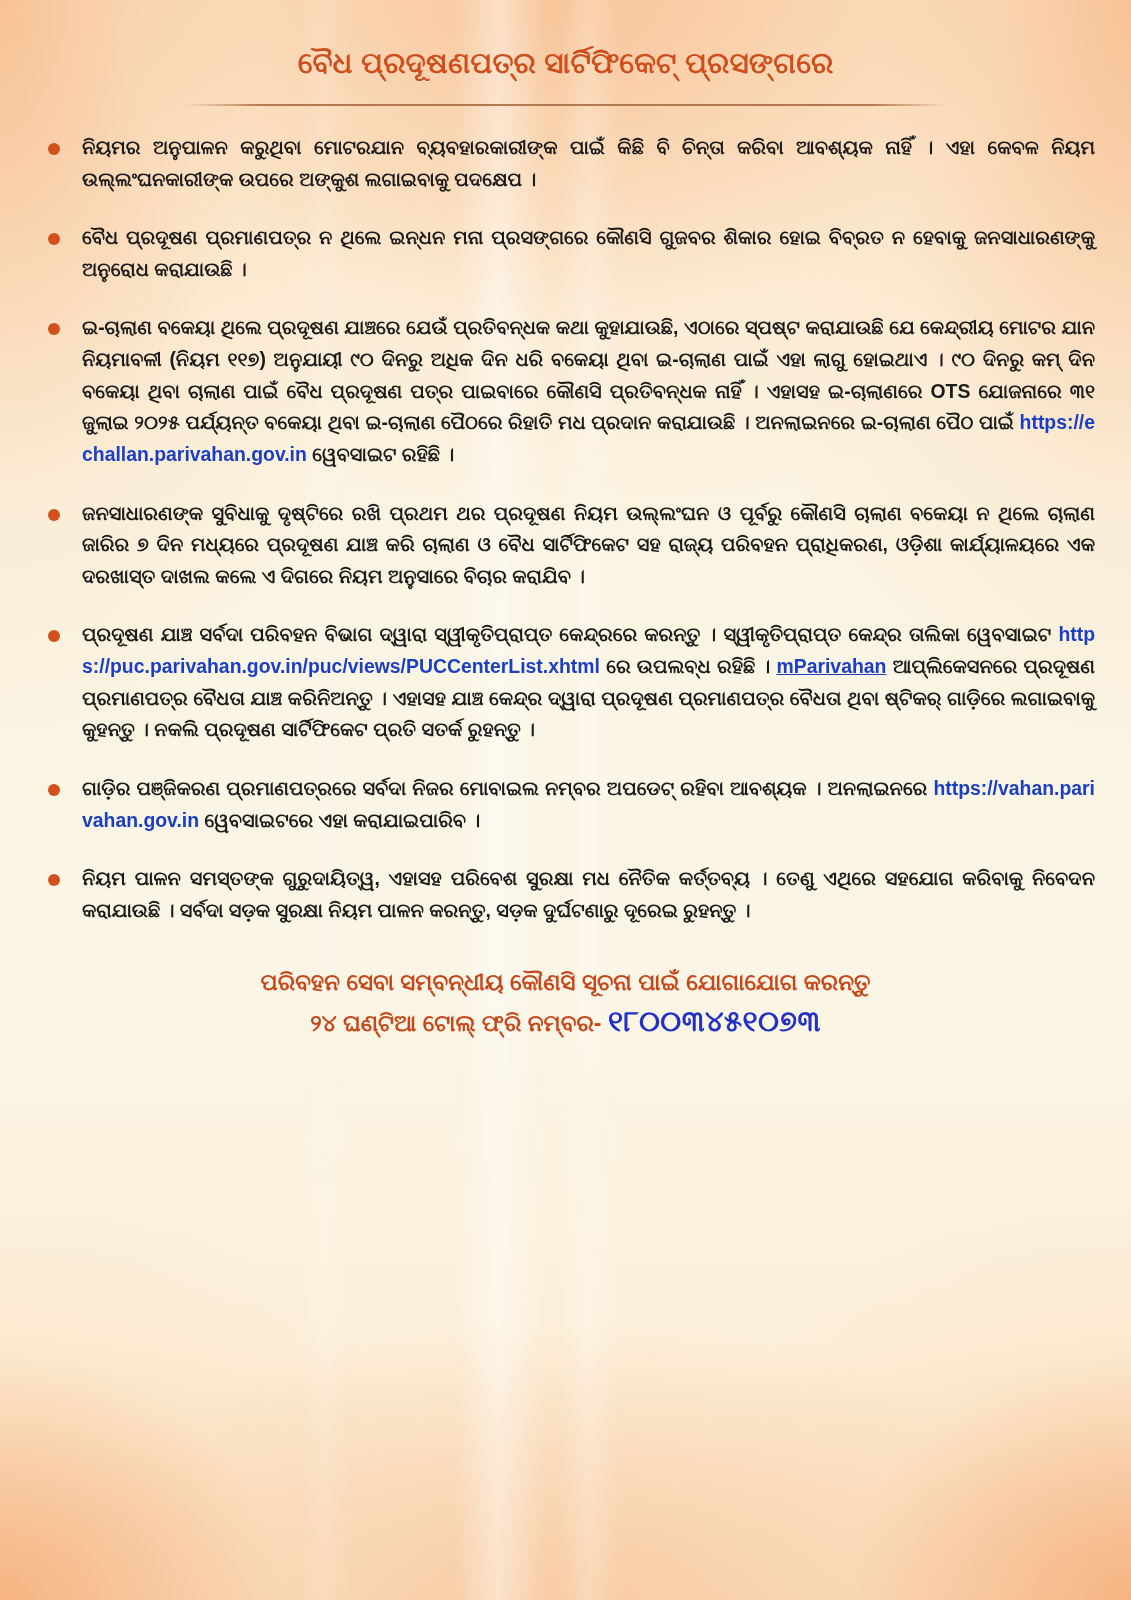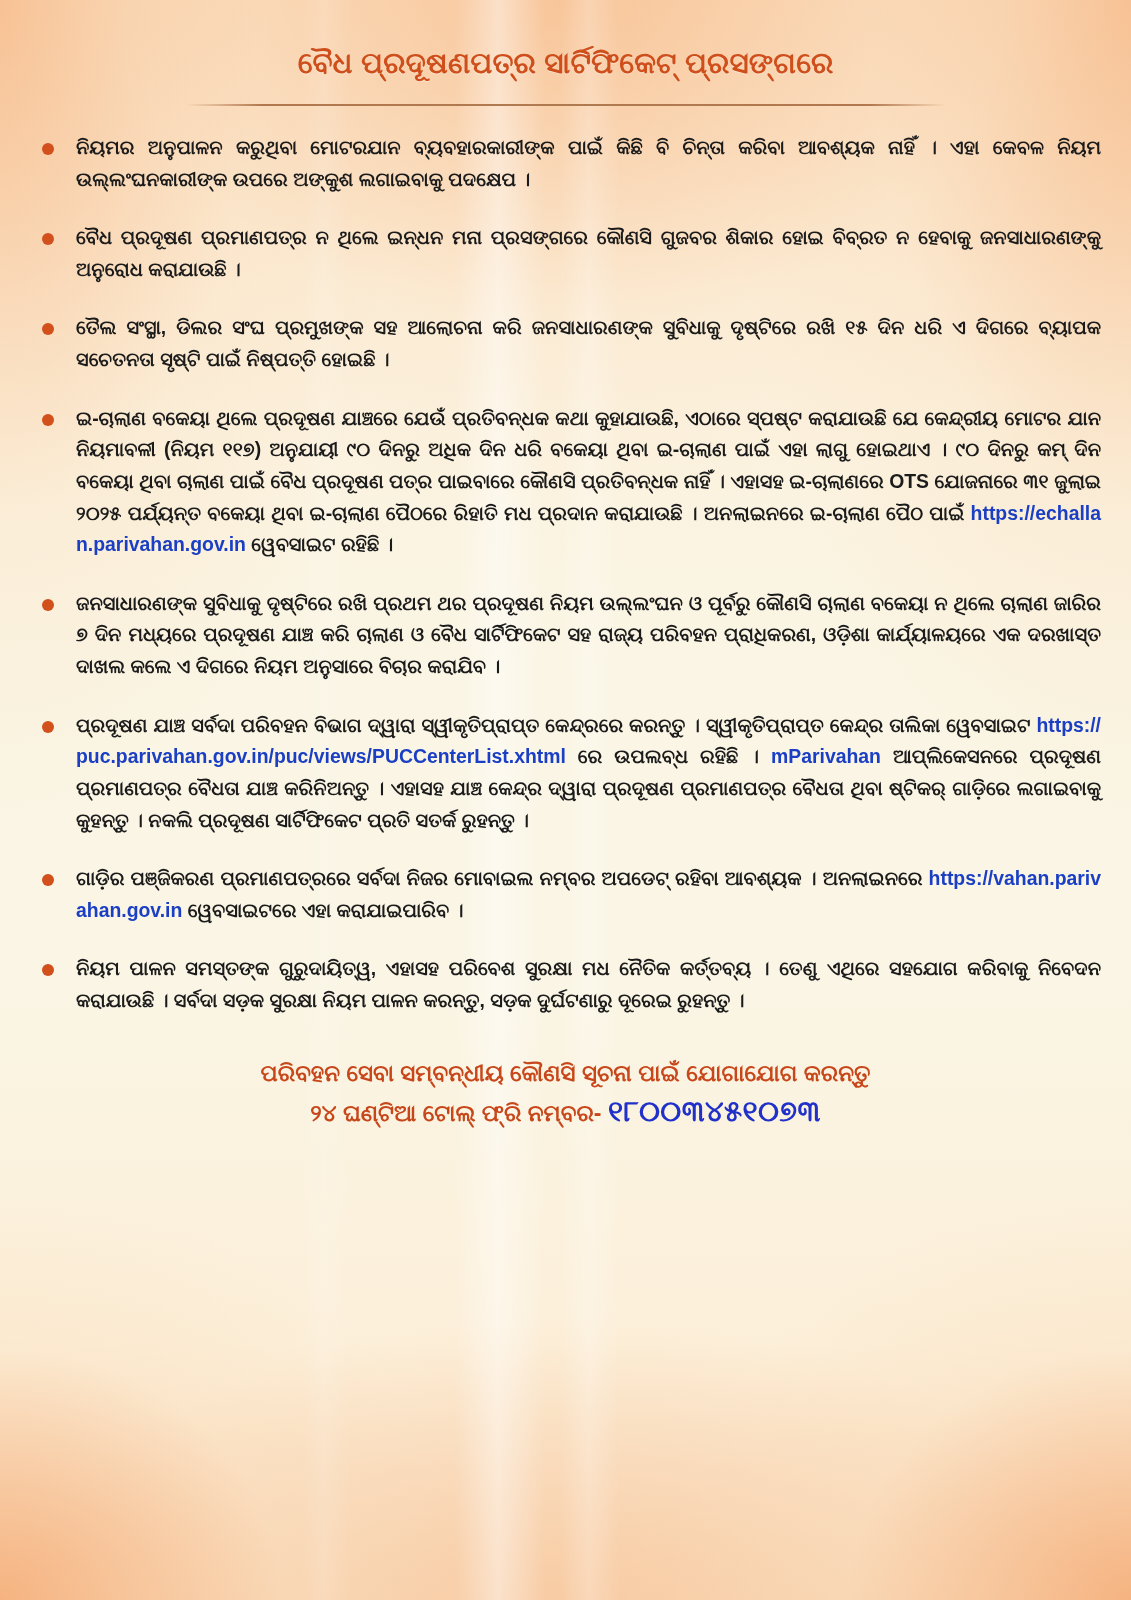--- a/index.html
+++ b/index.html
@@ -39,21 +39,21 @@
     pointer-events: none;
     background: linear-gradient(90deg, rgba(255,255,255,0) 0%, rgba(255,255,255,0.42) 48%, rgba(255,255,255,0) 100%);
   }
   #poster .sheen.s1 { left: 455px; }
   #poster .sheen.s2 { left: 560px; width: 60px; opacity: .55; }
   #poster .sheen.s3 { left: 300px; width: 50px; opacity: .30; }
 
   .content {
     position: relative;
     z-index: 2;
-    padding: 0 24px;
+    padding: 0 30px;
   }
 
   
   .title-block {
     padding-top: 42px;
     text-align: center;
   }
   .title-line {
     color: #cf4f1c;
     font-size: 29.5px;
@@ -100,20 +100,21 @@
 
   a.link, span.link {
     color: #1a3fc4;
     text-decoration: none;
     font-weight: bold;
     word-break: break-all;
   }
   span.app-name {
     color: #1a3fc4;
     font-weight: bold;
+    text-decoration: underline;
   }
 
   
   .footer {
     margin-top: 40px;
     text-align: center;
     padding-bottom: 30px;
   }
   .footer-line {
     color: #c7471a;
@@ -150,24 +151,20 @@
         <span class="dot"></span>
         <span>ନିୟମର ଅନୁପାଳନ କରୁଥିବା ମୋଟରଯାନ ବ୍ୟବହାରକାରୀଙ୍କ ପାଇଁ କିଛି ବି ଚିନ୍ତା କରିବା ଆବଶ୍ୟକ ନାହିଁ । ଏହା କେବଳ ନିୟମ ଉଲ୍ଲଂଘନକାରୀଙ୍କ ଉପରେ ଅଙ୍କୁଶ ଲଗାଇବାକୁ ପଦକ୍ଷେପ ।</span>
       </li>
 
       <li>
         <span class="dot"></span>
         <span>ବୈଧ ପ୍ରଦୂଷଣ ପ୍ରମାଣପତ୍ର ନ ଥିଲେ ଇନ୍ଧନ ମନା ପ୍ରସଙ୍ଗରେ କୌଣସି ଗୁଜବର ଶିକାର ହୋଇ ବିବ୍ରତ ନ ହେବାକୁ ଜନସାଧାରଣଙ୍କୁ ଅନୁରୋଧ କରାଯାଉଛି ।</span>
       </li>
 
 
-      <li>
-        <span class="dot"></span>
-        <span>ତୈଲ ସଂସ୍ଥା, ଡିଲର ସଂଘ ପ୍ରମୁଖଙ୍କ ସହ ଆଲୋଚନା କରି ଜନସାଧାରଣଙ୍କ ସୁବିଧାକୁ ଦୃଷ୍ଟିରେ ରଖି ୧୫ ଦିନ ଧରି ଏ ଦିଗରେ ବ୍ୟାପକ ସଚେତନତା ସୃଷ୍ଟି ପାଇଁ ନିଷ୍ପତ୍ତି ହୋଇଛି ।</span>
-      </li>
 
       <li>
         <span class="dot"></span>
         <span>ଇ-ଚାଲାଣ ବକେୟା ଥିଲେ ପ୍ରଦୂଷଣ ଯାଞ୍ଚରେ ଯେଉଁ ପ୍ରତିବନ୍ଧକ କଥା କୁହାଯାଉଛି, ଏଠାରେ ସ୍ପଷ୍ଟ କରାଯାଉଛି ଯେ କେନ୍ଦ୍ରୀୟ ମୋଟର ଯାନ ନିୟମାବଳୀ (ନିୟମ ୧୧୭) ଅନୁଯାୟୀ ୯୦ ଦିନରୁ ଅଧିକ ଦିନ ଧରି ବକେୟା ଥିବା ଇ-ଚାଲାଣ ପାଇଁ ଏହା ଲାଗୁ ହୋଇଥାଏ । ୯୦ ଦିନରୁ କମ୍ ଦିନ ବକେୟା ଥିବା ଚାଲାଣ ପାଇଁ ବୈଧ ପ୍ରଦୂଷଣ ପତ୍ର ପାଇବାରେ କୌଣସି ପ୍ରତିବନ୍ଧକ ନାହିଁ । ଏହାସହ ଇ-ଚାଲାଣରେ OTS ଯୋଜନାରେ ୩୧ ଜୁଲାଇ ୨୦୨୫ ପର୍ଯ୍ୟନ୍ତ ବକେୟା ଥିବା ଇ-ଚାଲାଣ ପୈଠରେ ରିହାତି ମଧ ପ୍ରଦାନ କରାଯାଉଛି । ଅନଲାଇନରେ ଇ-ଚାଲାଣ ପୈଠ ପାଇଁ </span><a class="link" href="#">https://echallan.parivahan.gov.in</a><span> ୱେବସାଇଟ ରହିଛି ।</span>
       </li>
 
       <li>
         <span class="dot"></span>
         <span>ଜନସାଧାରଣଙ୍କ ସୁବିଧାକୁ ଦୃଷ୍ଟିରେ ରଖି ପ୍ରଥମ ଥର ପ୍ରଦୂଷଣ ନିୟମ ଉଲ୍ଲଂଘନ ଓ ପୂର୍ବରୁ କୌଣସି ଚାଲାଣ ବକେୟା ନ ଥିଲେ ଚାଲାଣ ଜାରିର ୭ ଦିନ ମଧ୍ୟରେ ପ୍ରଦୂଷଣ ଯାଞ୍ଚ କରି ଚାଲାଣ ଓ ବୈଧ ସାର୍ଟିଫିକେଟ ସହ ରାଜ୍ୟ ପରିବହନ ପ୍ରାଧିକରଣ, ଓଡ଼ିଶା କାର୍ଯ୍ୟାଳୟରେ ଏକ ଦରଖାସ୍ତ ଦାଖଲ କଲେ ଏ ଦିଗରେ ନିୟମ ଅନୁସାରେ ବିଚାର କରାଯିବ ।</span>
       </li>

